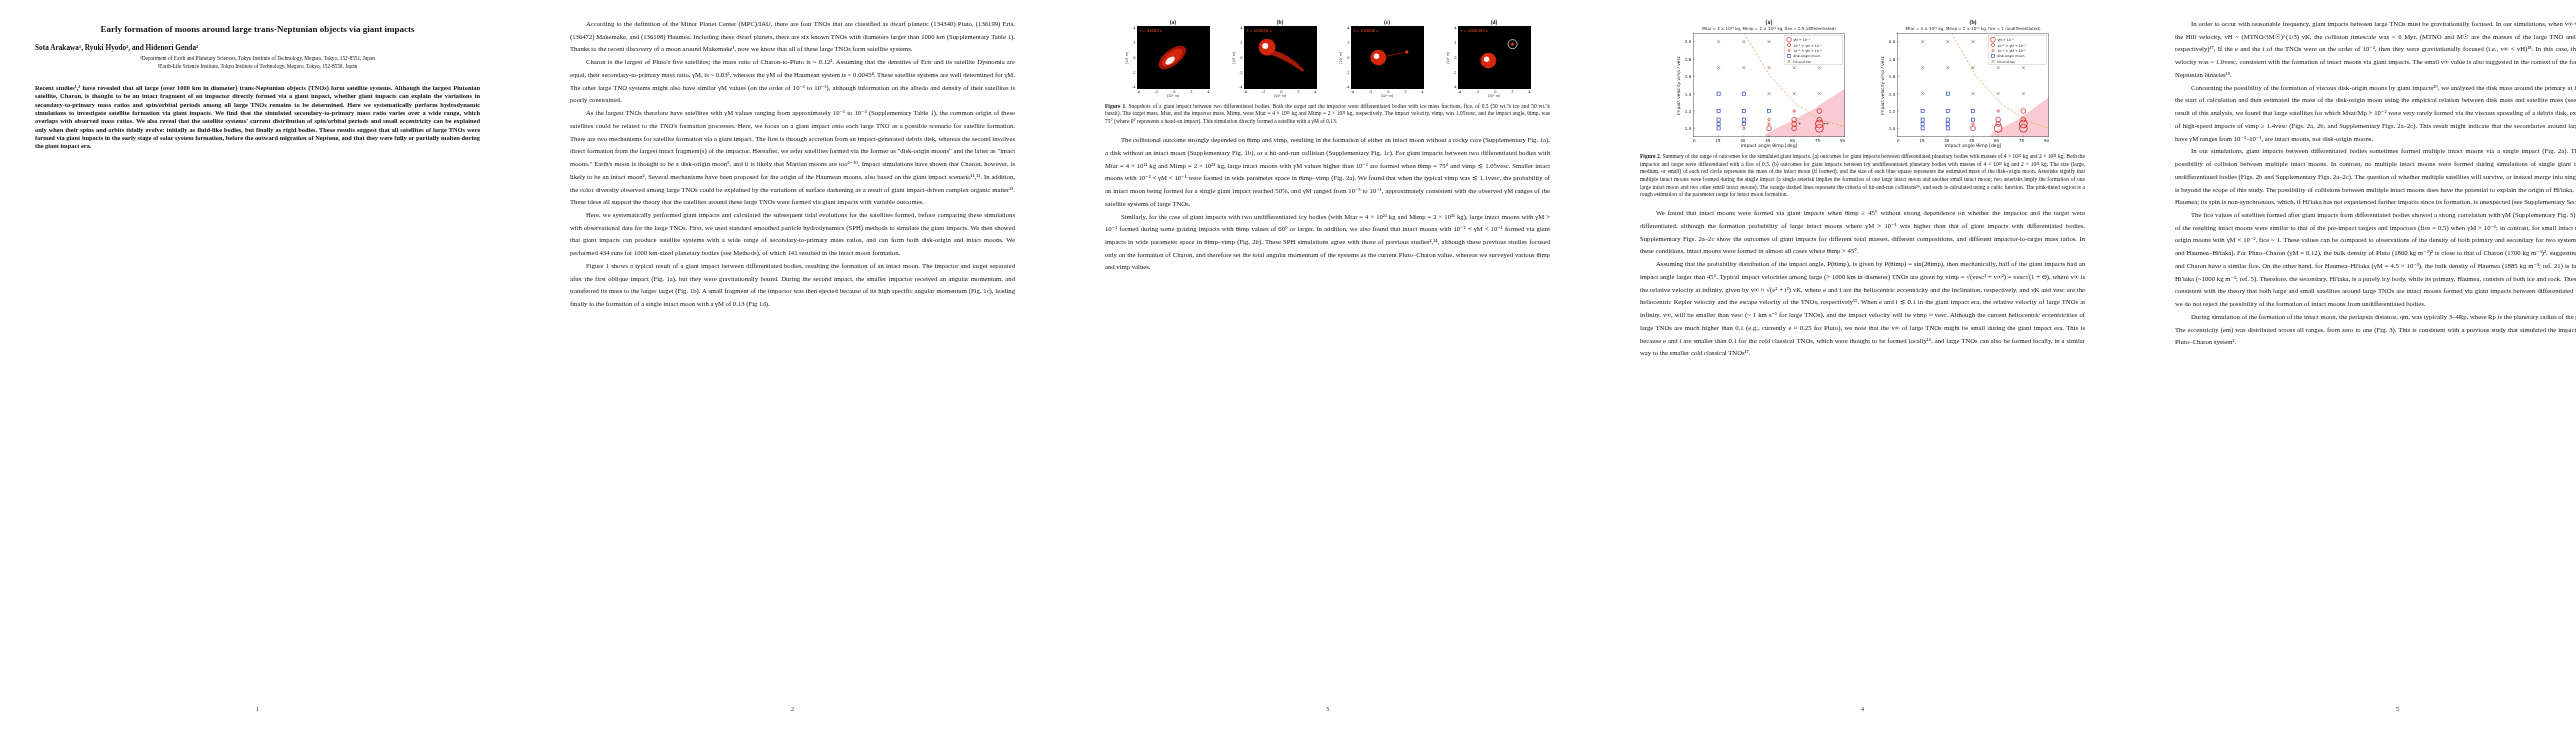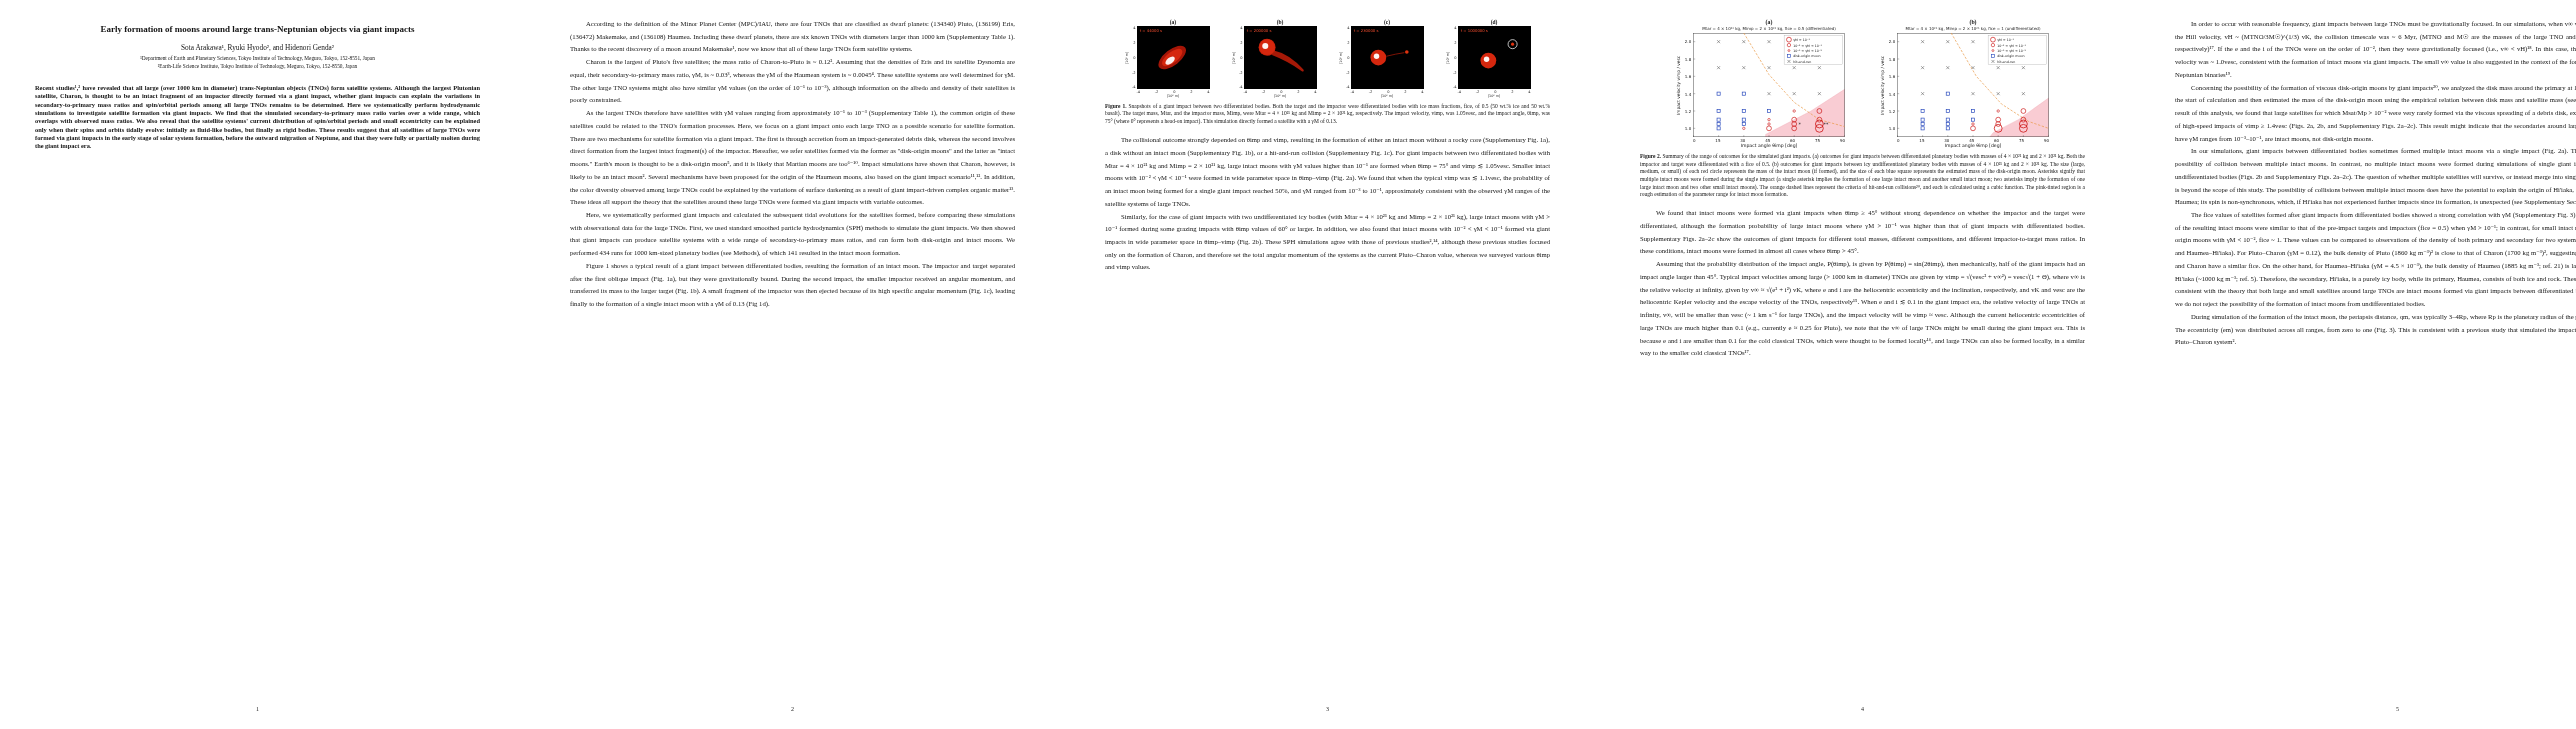--- a/index.html
+++ b/index.html
@@ -5,21 +5,21 @@
   html,body{margin:0;padding:0;}
   body{width:2576px;height:729px;overflow:hidden;background:#ffffff;
        font-family:"Liberation Serif","DejaVu Serif",serif;color:#141414;}
   .sheet{display:flex;width:2162px;height:729px;gap:20px;}
   .page{position:relative;flex:0 0 515px;width:515px;height:729px;background:#fff;
         padding:18px 35px 0 35px;box-sizing:border-box;}
   .pagenum{position:absolute;bottom:17px;left:0;width:100%;text-align:center;font-size:6px;color:#222;}
 
   
   .title{font-size:9px;font-weight:bold;text-align:center;line-height:1.25;}
-  .authors{font-size:7.3px;text-align:center;margin-top:8px;}
+  .authors{font-size:7.3px;text-align:left;margin-top:8px;font-weight:bold;}
   .affil{font-size:5.3px;text-align:center;margin-top:2.4px;}
   .abstract{margin-top:15px;font-weight:bold;font-size:6.4px;line-height:1.3;text-align:justify;}
 
   
   .body p{font-size:6.7px;line-height:1.9;text-align:justify;text-indent:16px;margin:0;}
 
   
   .caption{font-size:5.5px;line-height:1.38;text-align:justify;margin-top:4.9px;}
   .cap-label{font-weight:bold;}
 

